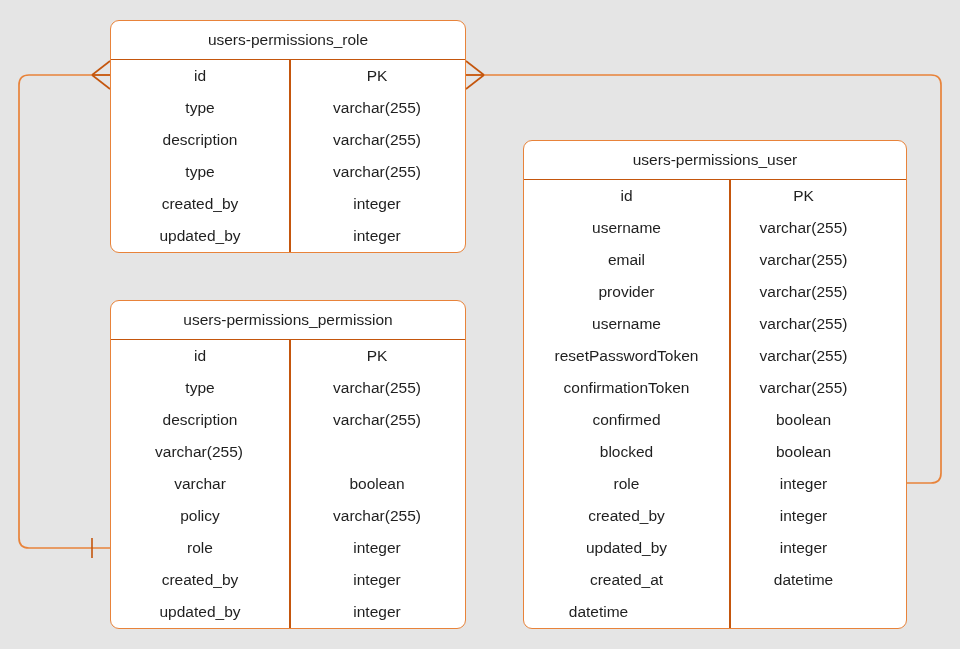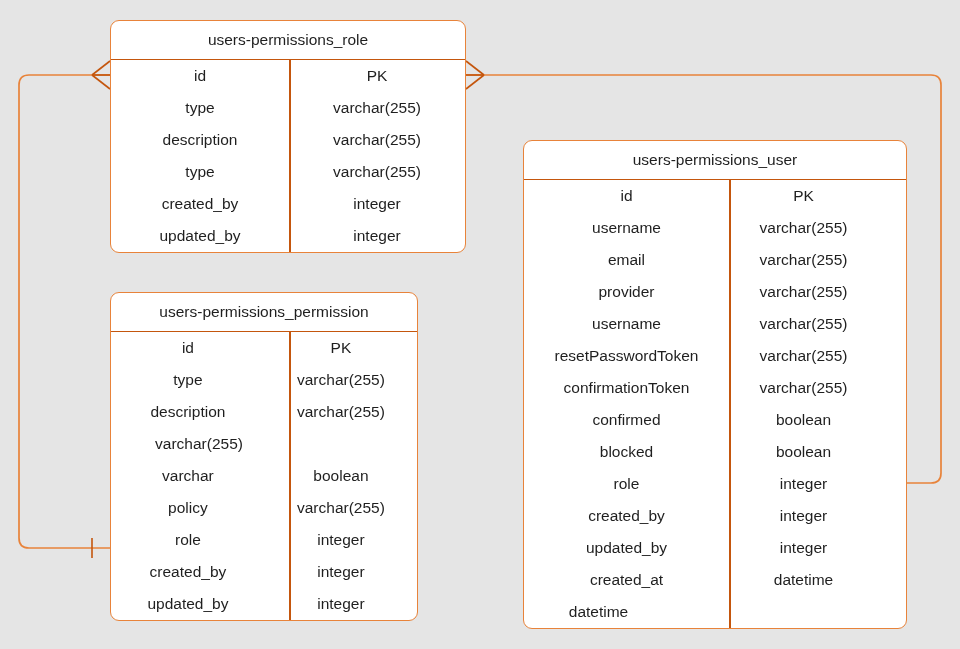--- a/index.html
+++ b/index.html
@@ -125,21 +125,21 @@
         <div class="cell cell-name" style="width:178px;">created_by</div>
         <div class="cell cell-type" style="width:176px;">integer</div>
       </div>
       <div class="row">
         <div class="cell cell-name" style="width:178px;">updated_by</div>
         <div class="cell cell-type" style="width:176px;">integer</div>
       </div>
     </div>
   </div>
 
-  <div class="entity" style="left:110px; top:292px; width:308px;">
+  <div class="entity" style="left:110px; top:300px; width:356px;">
     <div class="entity-title">users-permissions_permission</div>
     <div class="entity-body">
       <div class="col-divider" style="left:178px;"></div>
 
       <div class="row">
         <div class="cell cell-name" style="width:178px;">id</div>
         <div class="cell cell-type" style="width:176px;">PK</div>
       </div>
       <div class="row">
         <div class="cell cell-name" style="width:178px;">type</div>

